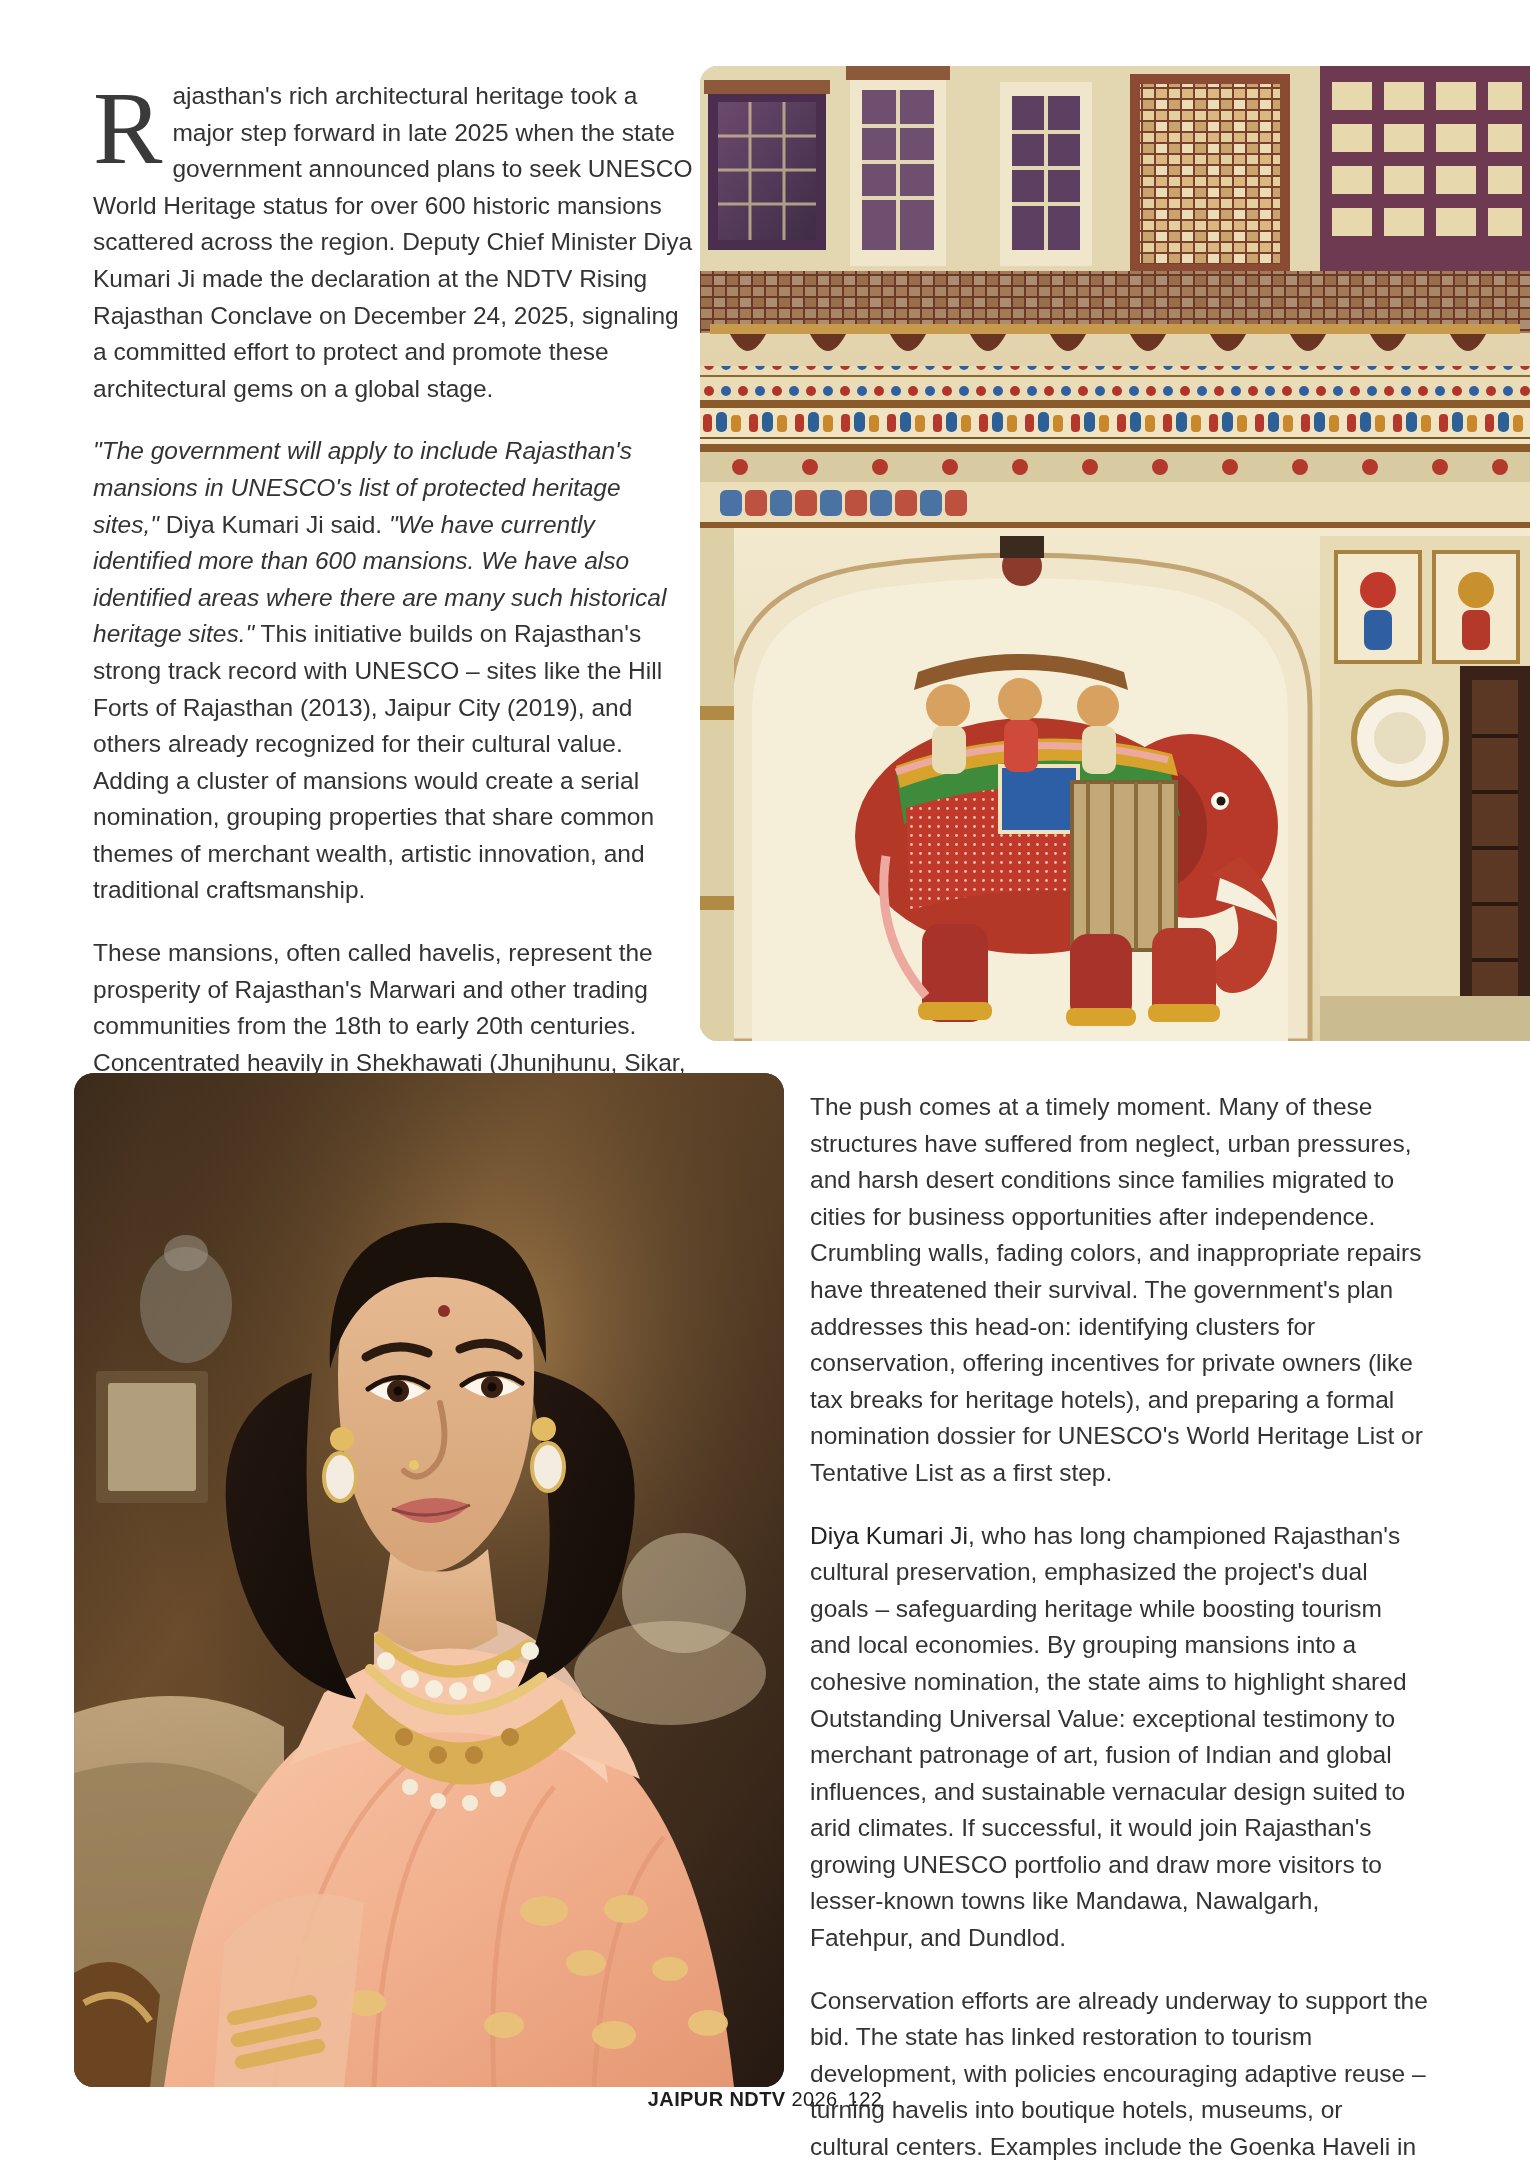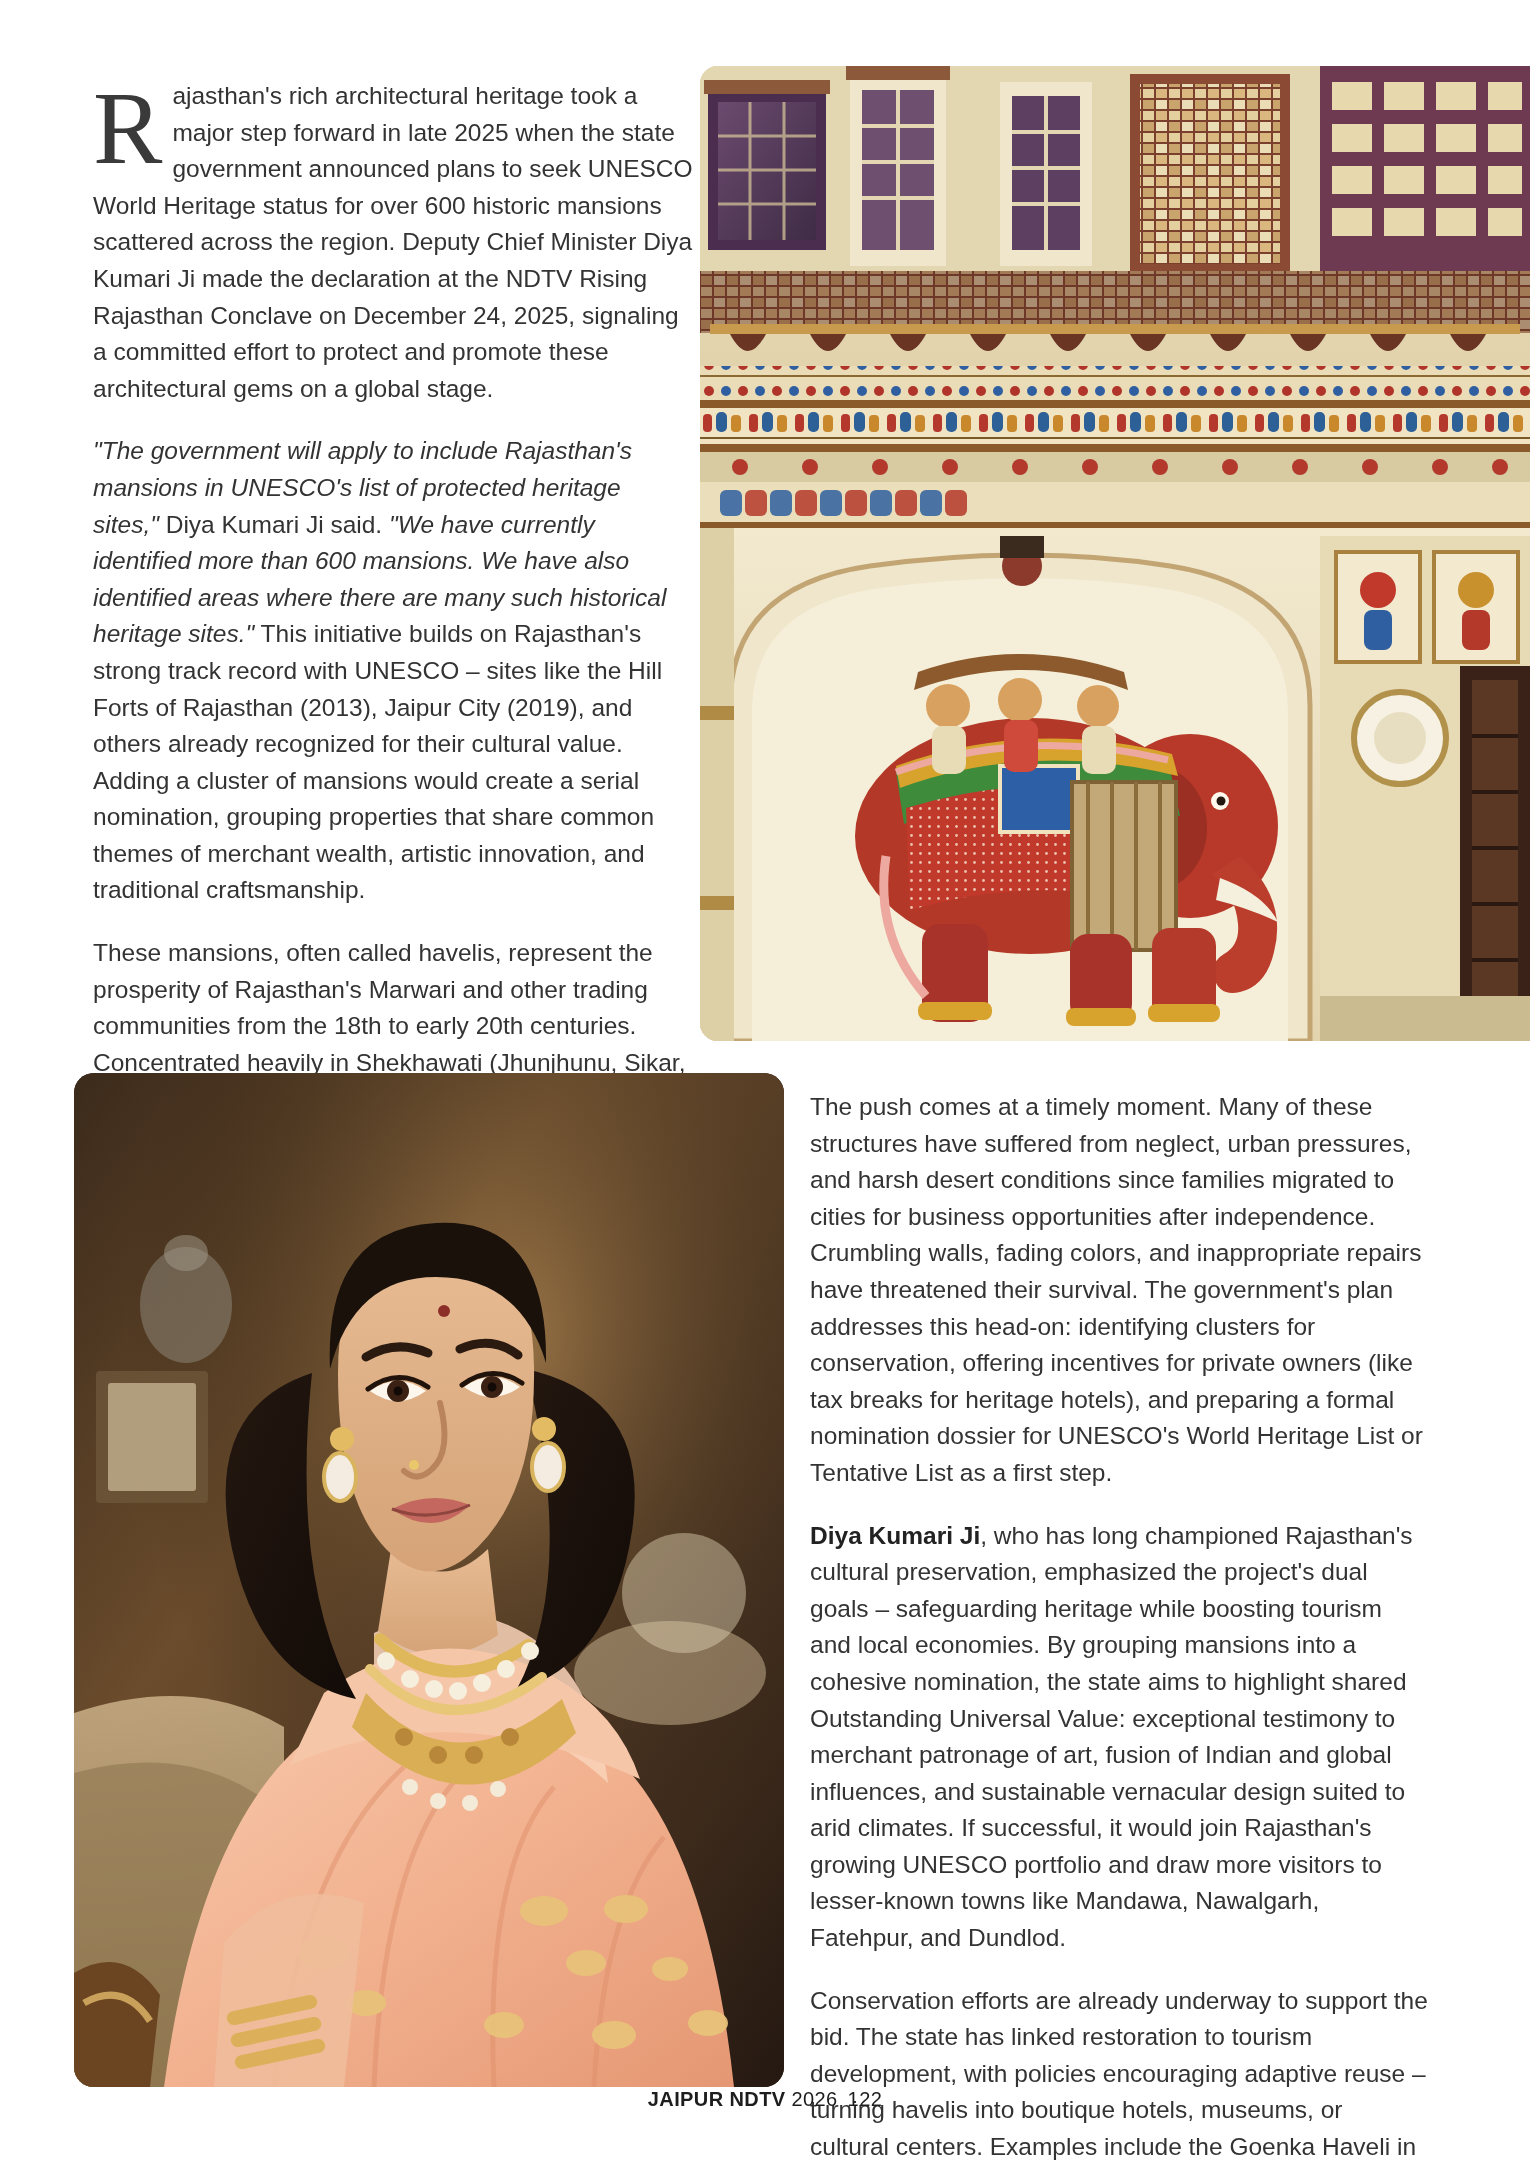--- a/index.html
+++ b/index.html
@@ -57,21 +57,21 @@
     padding: 6px 6px 0 0;
     margin: 2px 4px 0 0;
     color: #3a3a3a;
     font-weight: 400;
   }
 
   em.quote {
     font-style: italic;
   }
   strong.nameref {
-    font-weight: bold;
+    font-weight: normal;
     color: #222;
   }
 
   
   .img-haveli {
     position: absolute;
     left: 700px;
     top: 66px;
     width: 830px;
     height: 975px;

